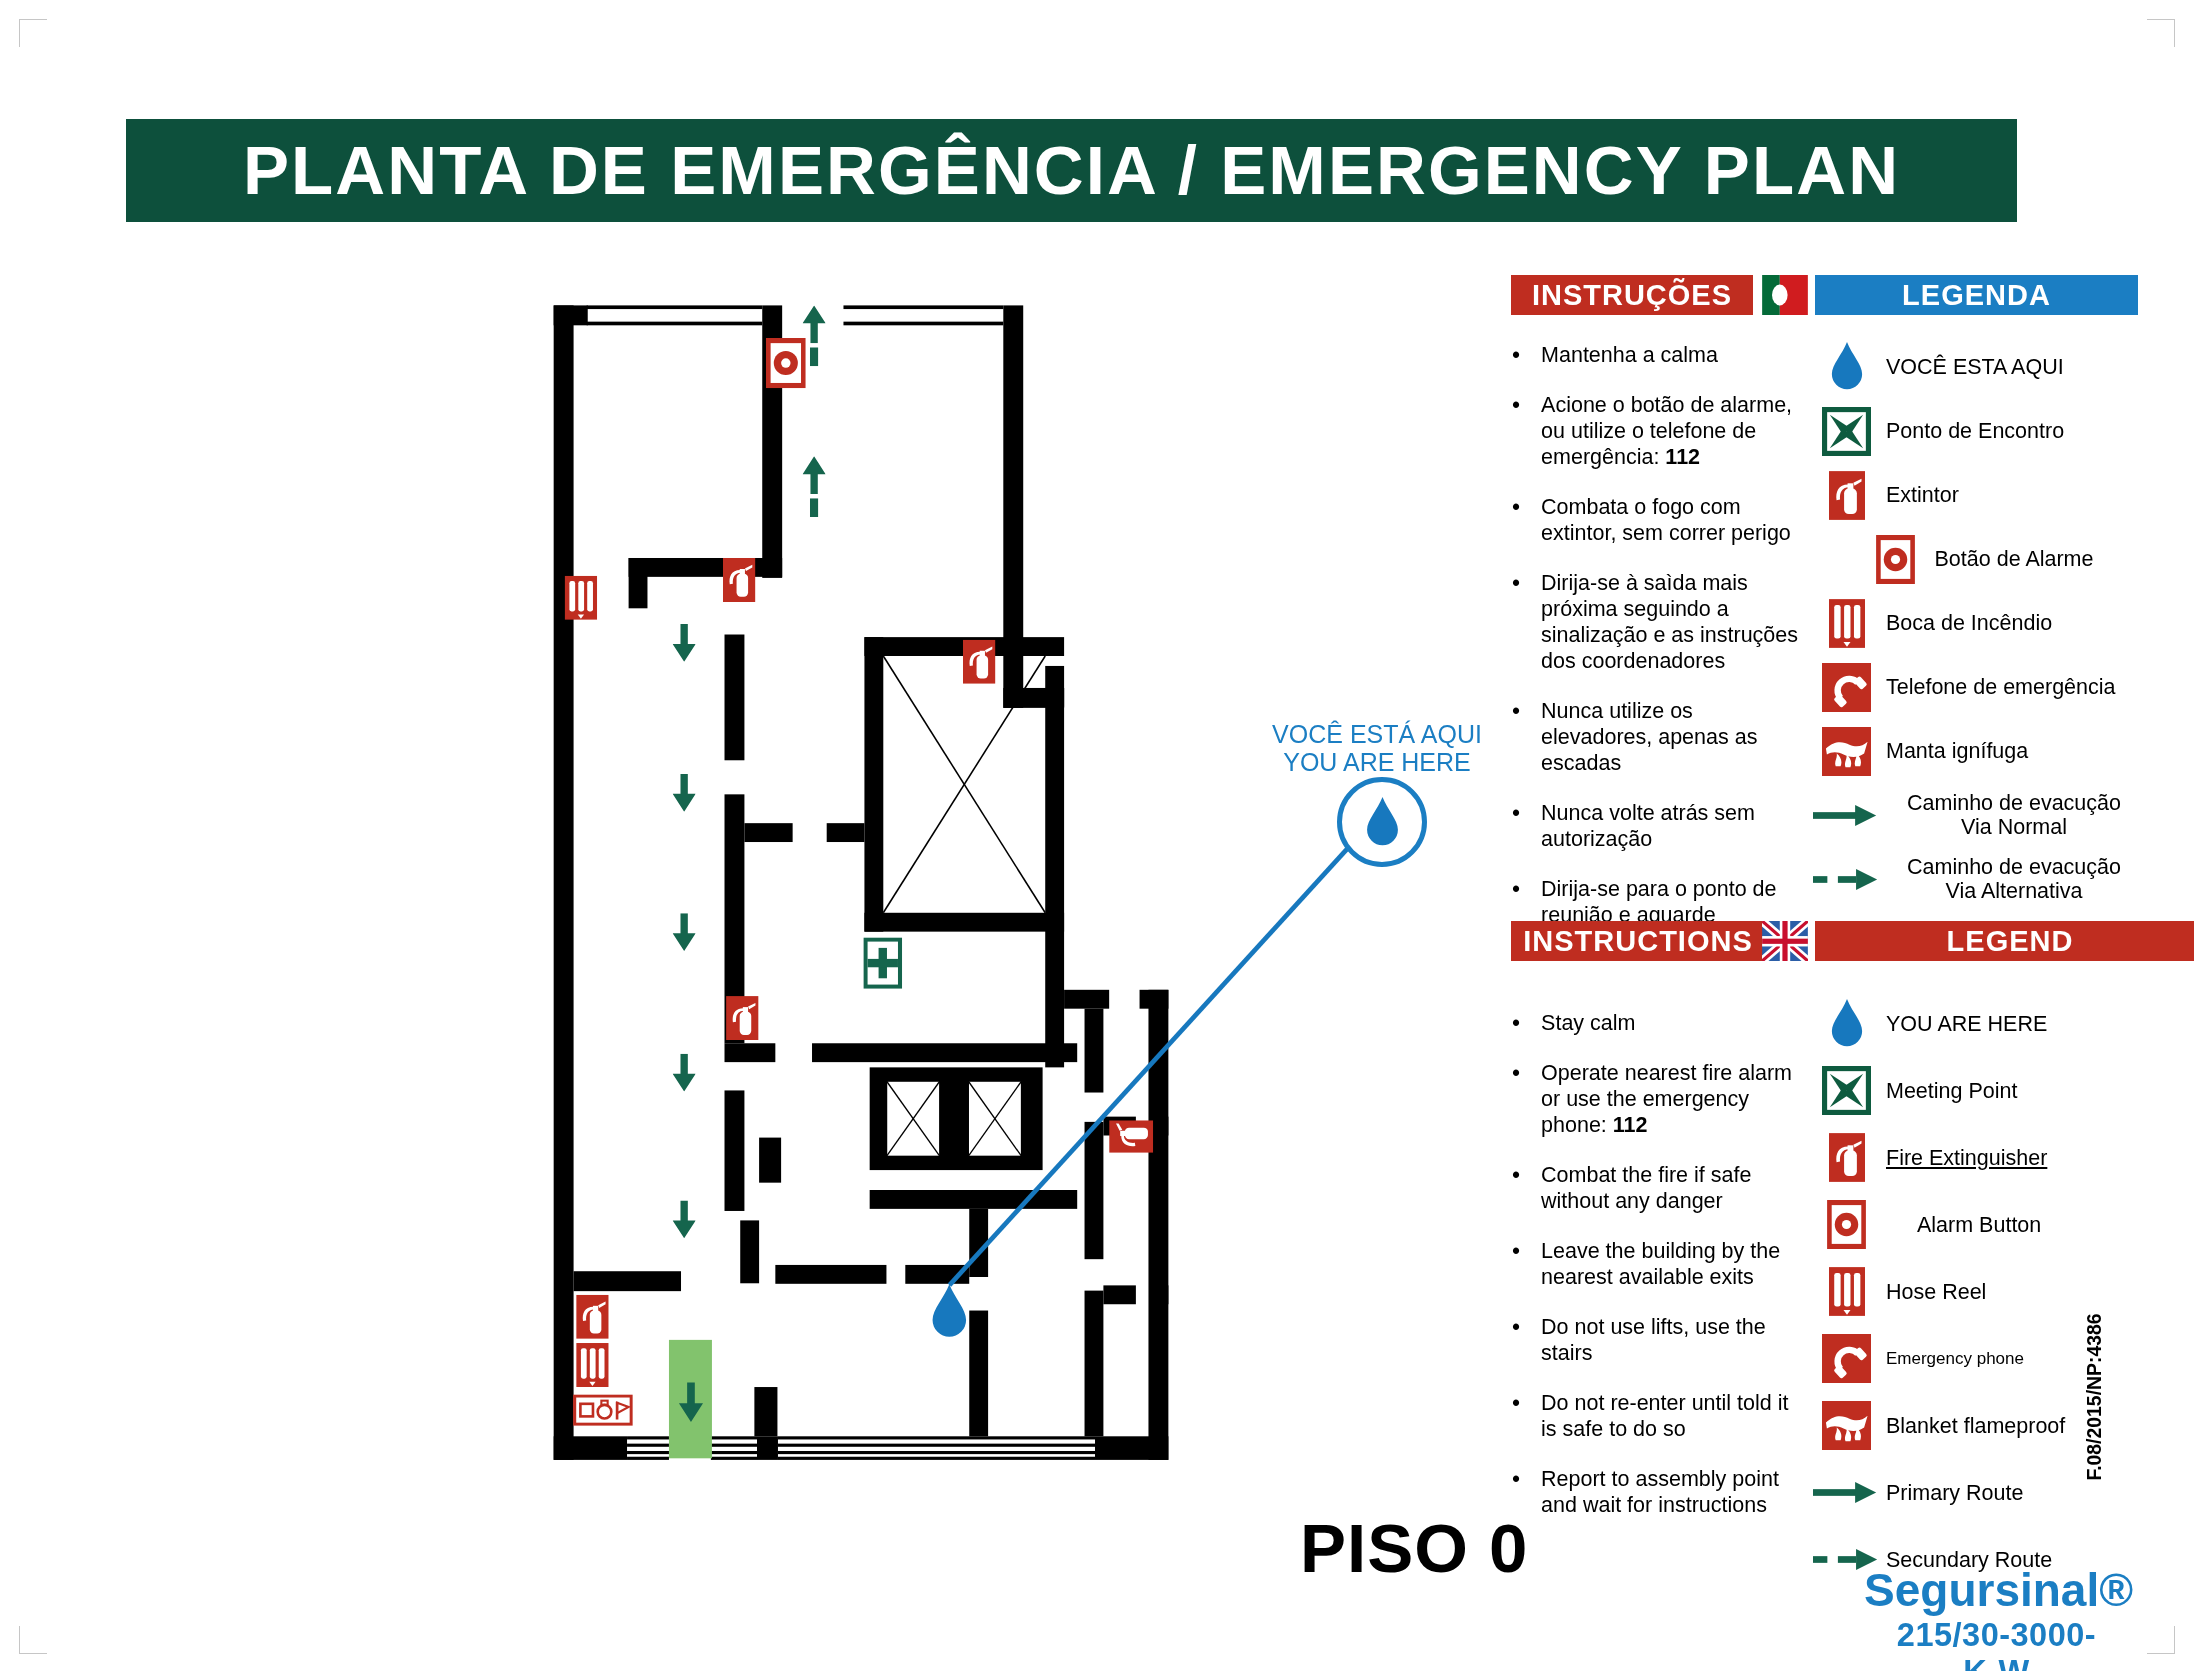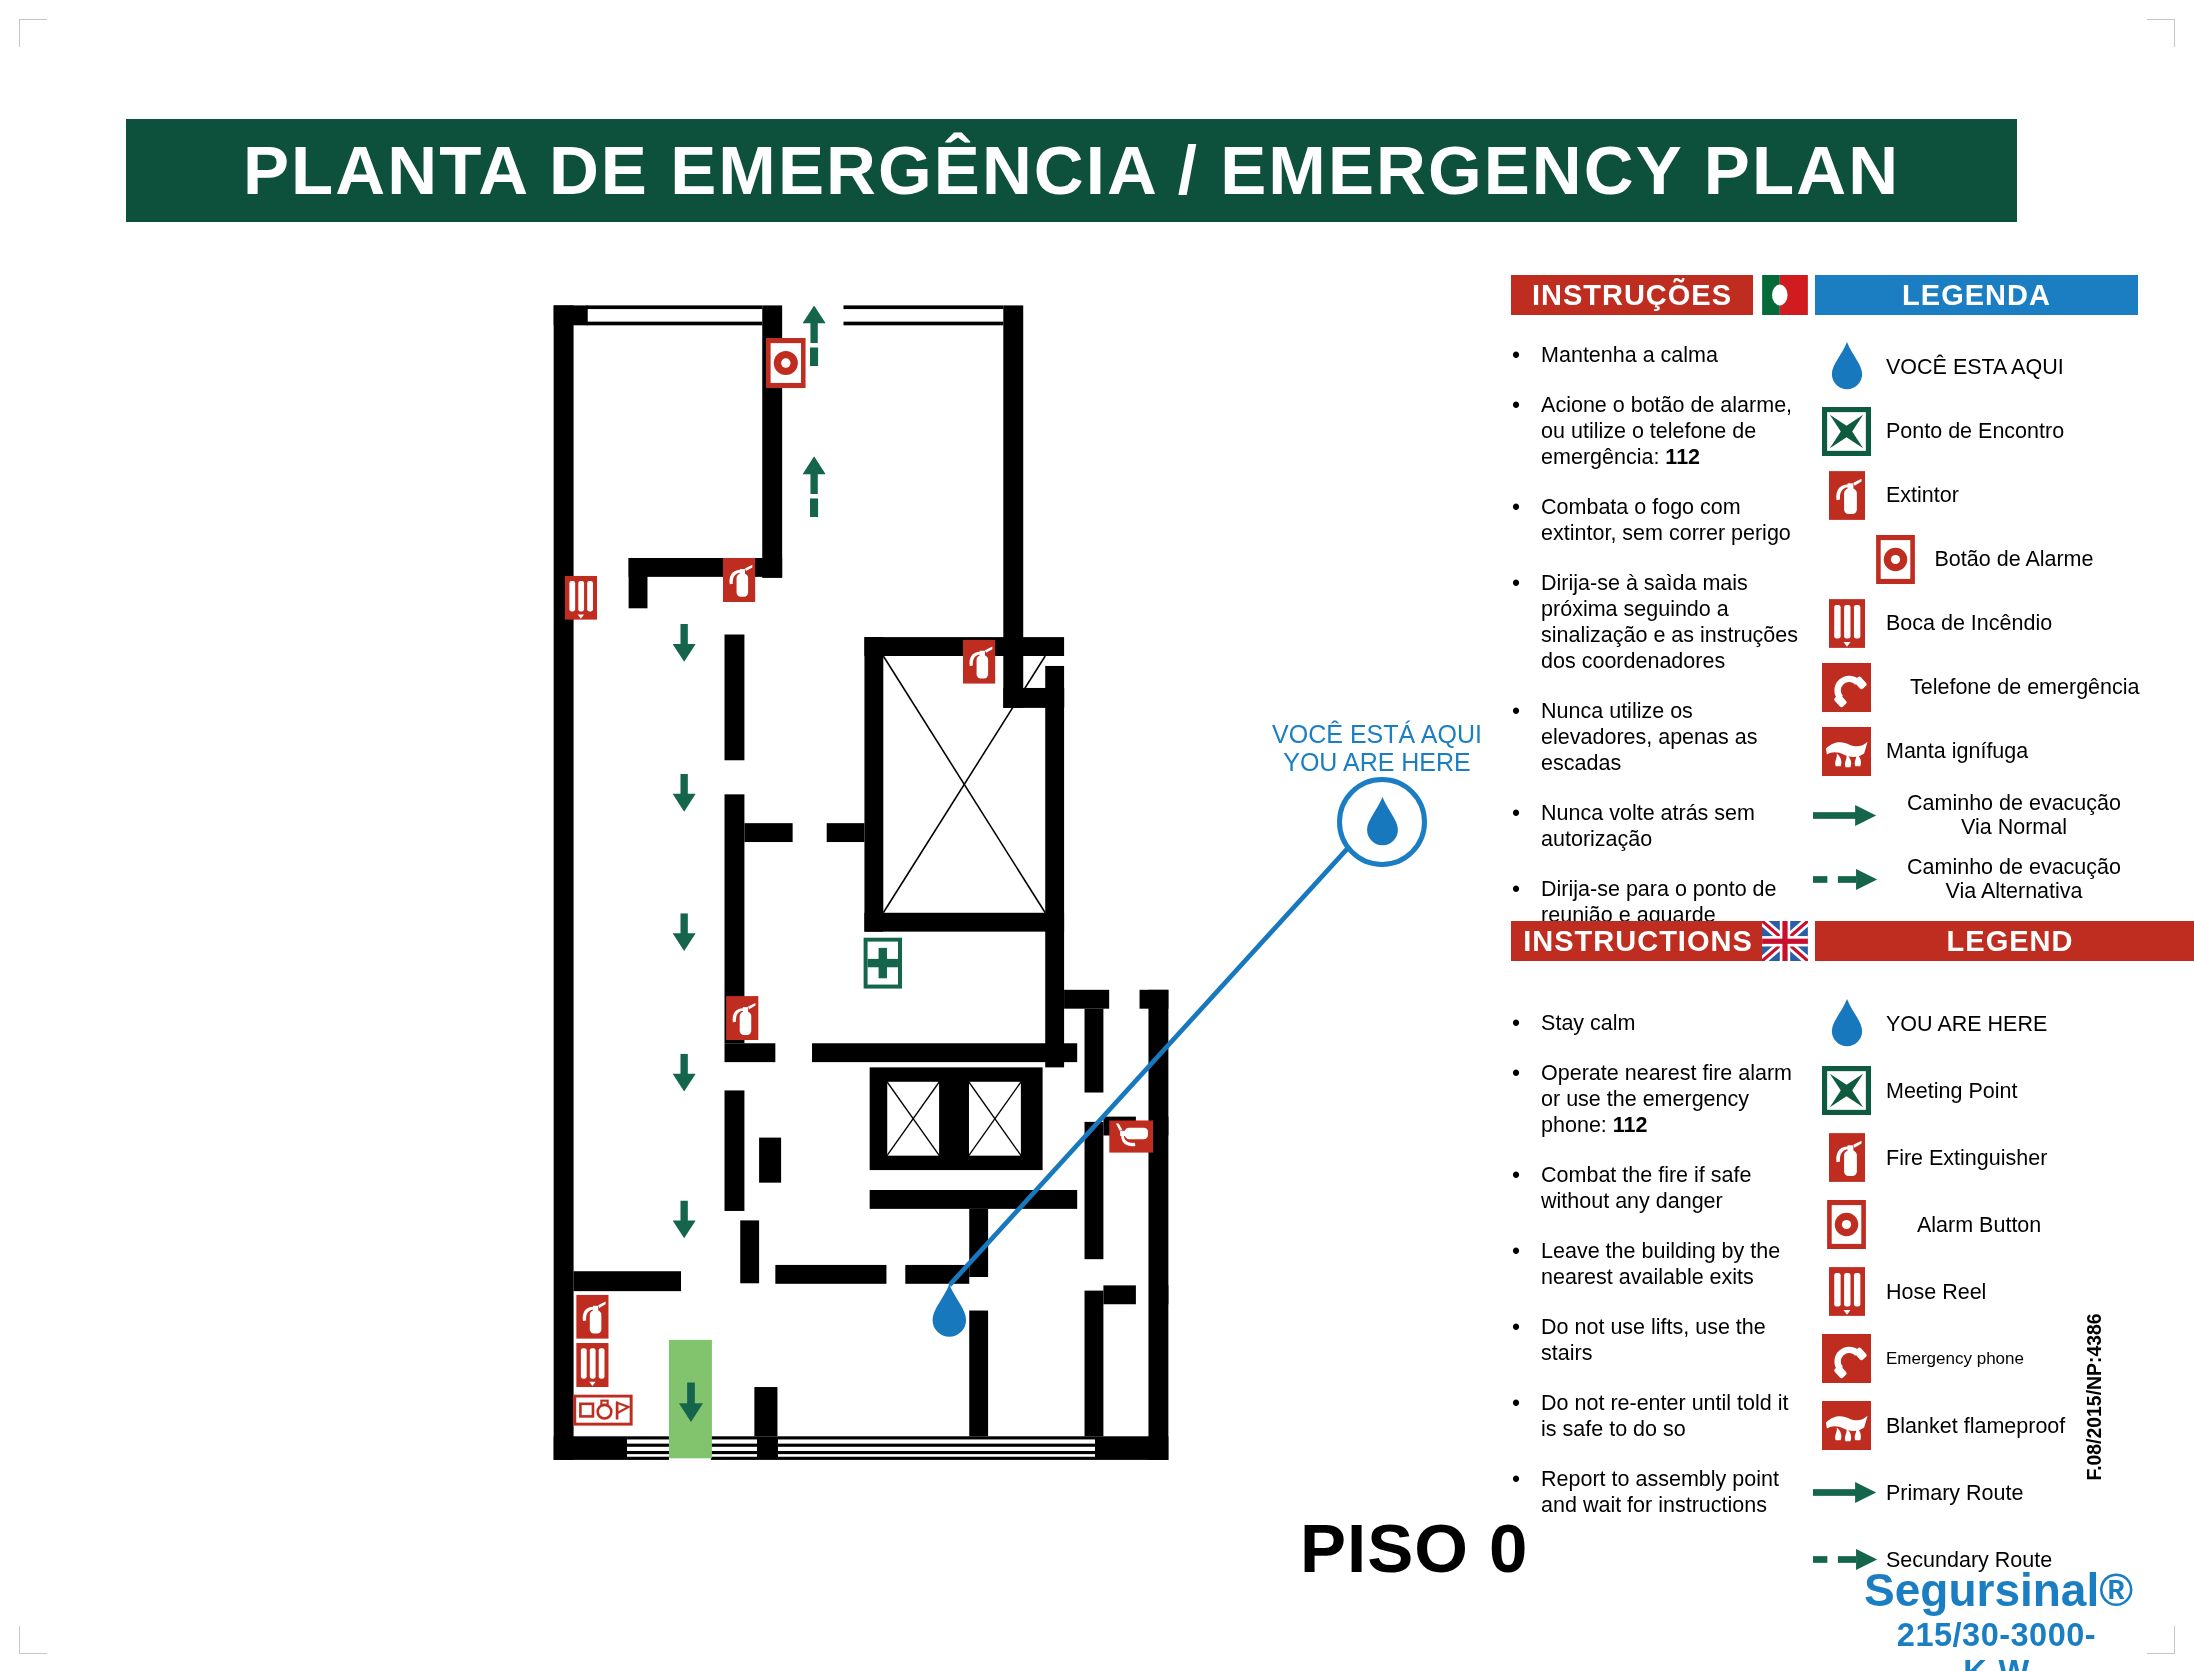--- a/index.html
+++ b/index.html
@@ -353,21 +353,21 @@
         <span class="lg-label">Botão de Alarme</span>
       </div>
       <div class="lg-row" style="height: 64px;">
         <span class="lg-iconbox">
           <svg viewBox="0 0 62 84" width="36" height="49">
             <use href="#sym-hose-reel"></use>
           </svg>
         </span>
         <span class="lg-label">Boca de Incêndio</span>
       </div>
-      <div class="lg-row" style="height: 64px; gap: 24px;">
+      <div class="lg-row" style="height: 64px;">
         <span class="lg-iconbox">
           <svg viewBox="0 0 100 100" width="49" height="49">
             <use href="#sym-emergency-phone"></use>
           </svg>
         </span>
         <span class="lg-label">Telefone de emergência</span>
       </div>
       <div class="lg-row" style="height: 64px;">
         <span class="lg-iconbox">
           <svg viewBox="0 0 100 100" width="49" height="49">
@@ -464,21 +464,21 @@
         <span class="lg-label">YOU ARE HERE</span>
       </div>
       <div class="lg-row" style="height: 67px;">
         <span class="lg-iconbox">
           <svg viewBox="0 0 100 100" width="49" height="49">
             <use href="#sym-meeting-point"></use>
           </svg>
         </span>
         <span class="lg-label">Meeting Point</span>
       </div>
-      <div class="lg-row" style="height: 67px;">
+      <div class="lg-row" style="height: 67px; text-decoration: underline;">
         <span class="lg-iconbox">
           <svg viewBox="0 0 62 84" width="36" height="49">
             <use href="#sym-fire-extinguisher"></use>
           </svg>
         </span>
         <span class="lg-label">Fire Extinguisher</span>
       </div>
       <div class="lg-row" style="height: 67px; gap: 31px;">
         <span class="lg-iconbox">
           <svg viewBox="0 0 76 96" width="39" height="49">

